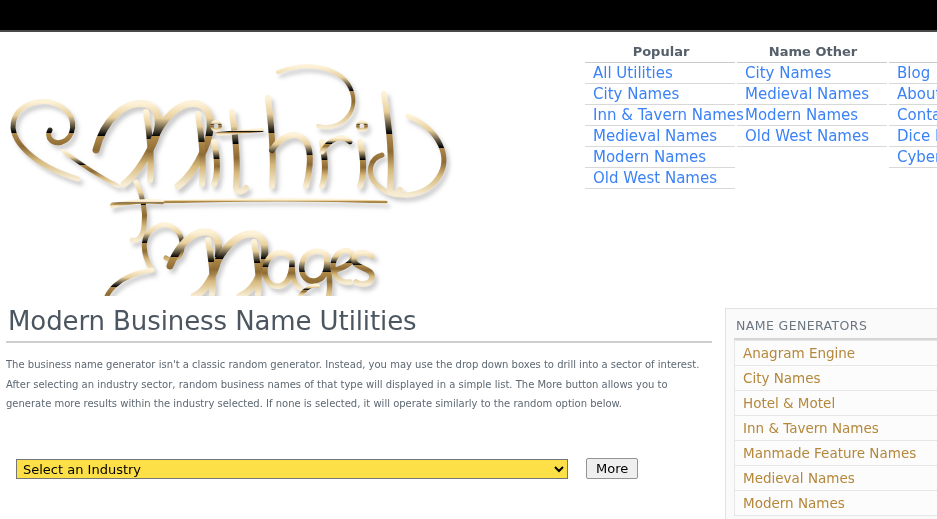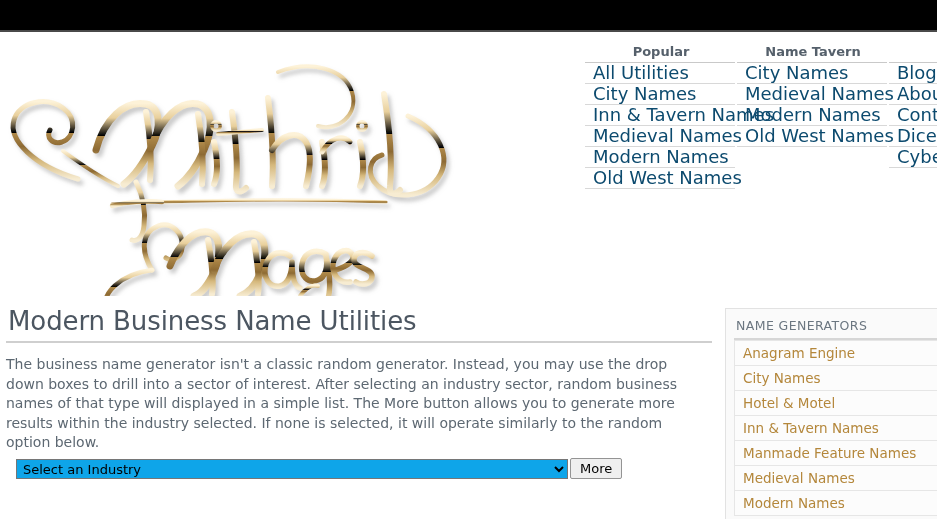--- a/index.html
+++ b/index.html
@@ -54,22 +54,22 @@
     font-size: 13px;
     font-weight: bold;
     color: #55606b;
     padding: 0 0 3px 2px;
     border-bottom: 1px solid #c9c9c9;
     line-height: 15px;
     text-align: center;
   }
   .nav-link {
     display: block;
-    font-size: 18px;
-    color: #0c4a6e;
+    font-size: 15px;
+    color: #3b82f6;
     padding: 3px 0 3px 8px;
     border-bottom: 1px solid #d8d8d8;
     line-height: 14px;
     white-space: nowrap;
     text-decoration: none;
     cursor: pointer;
   }
 
   
   #main {
@@ -83,47 +83,47 @@
     font-weight: normal;
     color: #4c5661;
     margin: 0;
     padding: 0 0 4px 2px;
     border-bottom: 2px solid #cfcfcf;
     line-height: 32px;
     letter-spacing: -0.1px;
   }
   #intro-text {
     margin: 12px 0 0 0;
-    font-size: 14px;
+    font-size: 10px;
     line-height: 19.5px;
     color: #5d6872;
     width: 700px;
   }
 
   
   #form-row {
     position: absolute;
     left: 16px;
     top: 458px;
     display: flex;
     align-items: center;
   }
   #industry-select {
     width: 552px;
     height: 20px;
     font-size: 13px;
     font-family: "DejaVu Sans", "Liberation Sans", sans-serif;
     color: #000;
-    background: #0ea5e9;
+    background: #fde047;
     border: 1px solid #767676;
     padding: 1px 2px;
     box-sizing: border-box;
   }
   #more-button {
-    margin-left: 2px;
+    margin-left: 18px;
     font-size: 13px;
     font-family: "DejaVu Sans", "Liberation Sans", sans-serif;
     color: #000;
     background: #efefef;
     border: 1px solid #949494;
     border-radius: 2px;
     padding: 2px 9px;
     cursor: pointer;
   }
 
@@ -249,21 +249,21 @@
     <div class="nav-col-heading">Popular</div>
     <a class="nav-link">All Utilities</a>
     <a class="nav-link">City Names</a>
     <a class="nav-link">Inn &amp; Tavern Names</a>
     <a class="nav-link">Medieval Names</a>
     <a class="nav-link">Modern Names</a>
     <a class="nav-link">Old West Names</a>
   </div>
 
   <div class="nav-col">
-    <div class="nav-col-heading">Name Tavern</div>
+    <div class="nav-col-heading">Name Other</div>
     <a class="nav-link">City Names</a>
     <a class="nav-link">Medieval Names</a>
     <a class="nav-link">Modern Names</a>
     <a class="nav-link">Old West Names</a>
   </div>
 
   <div class="nav-col">
     <div class="nav-col-heading">Other</div>
     <a class="nav-link">Blog</a>
     <a class="nav-link">About</a>

